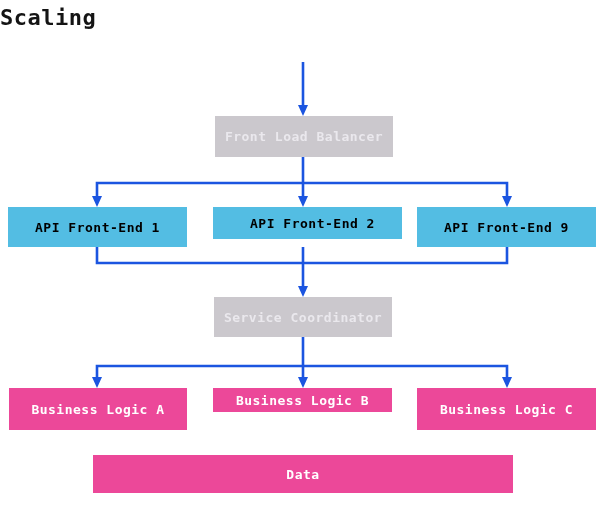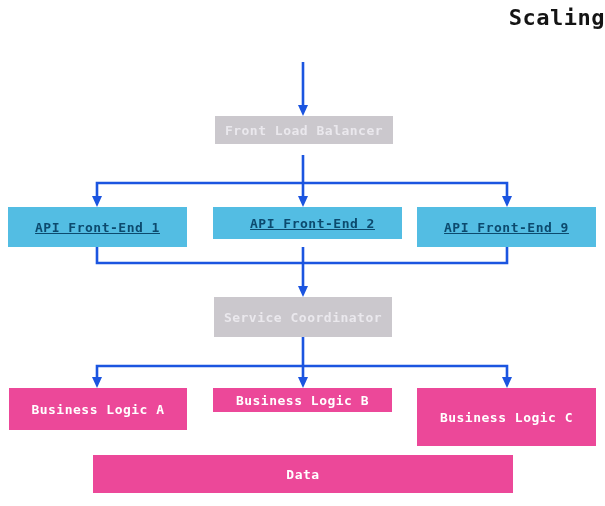--- a/index.html
+++ b/index.html
@@ -8,21 +8,21 @@
     position: relative;
     width: 605px;
     height: 506px;
     background: #ffffff;
     overflow: hidden;
   }
   .diagram-title {
     position: absolute;
     left: 0; top: 5px;
     width: 605px;
-    text-align: right;
+    text-align: left;
     font-size: 22px;
     font-weight: bold;
     color: #141414;
     letter-spacing: 0.5px;
   }
   .edges {
     position: absolute;
     left: 0; top: 0;
     pointer-events: none;
   }
@@ -30,31 +30,31 @@
     position: absolute;
     display: flex;
     align-items: center;
     justify-content: center;
     font-size: 13px;
     font-weight: bold;
     letter-spacing: 0.5px;
     white-space: nowrap;
   }
   .node--gray   { background: #cbc8cd; color: #eae8ed; }
-  .node--blue   { background: #53bde3; color: #0c4a6e; text-decoration: underline; }
+  .node--blue   { background: #53bde3; color: #000000; }
   .node--orange { background: #ec4899; color: #ffffff; }
 
-  .node--flb  { left: 215px; top: 116px; width: 178px; height: 28px; }
+  .node--flb  { left: 215px; top: 116px; width: 178px; height: 41px; }
   .node--api1 { left:   8px; top: 207px; width: 179px; height: 40px; }
   .node--api2 { left: 213px; top: 207px; width: 179px; height: 32px; padding-left: 10px; }
   .node--api3 { left: 417px; top: 207px; width: 179px; height: 40px; }
   .node--sc   { left: 214px; top: 297px; width: 178px; height: 40px; }
   .node--bla  { left:   9px; top: 388px; width: 178px; height: 42px; }
   .node--blb  { left: 213px; top: 388px; width: 179px; height: 24px; }
-  .node--blc  { left: 417px; top: 388px; width: 179px; height: 58px; }
+  .node--blc  { left: 417px; top: 388px; width: 179px; height: 42px; }
   .node--data { left:  93px; top: 455px; width: 420px; height: 38px; }
 </style>
 </head>
 <body>
 
 <div class="canvas">
 
   <div class="diagram-title">Scaling</div>
 
   <svg class="edges" width="605" height="506" viewBox="0 0 605 506">

